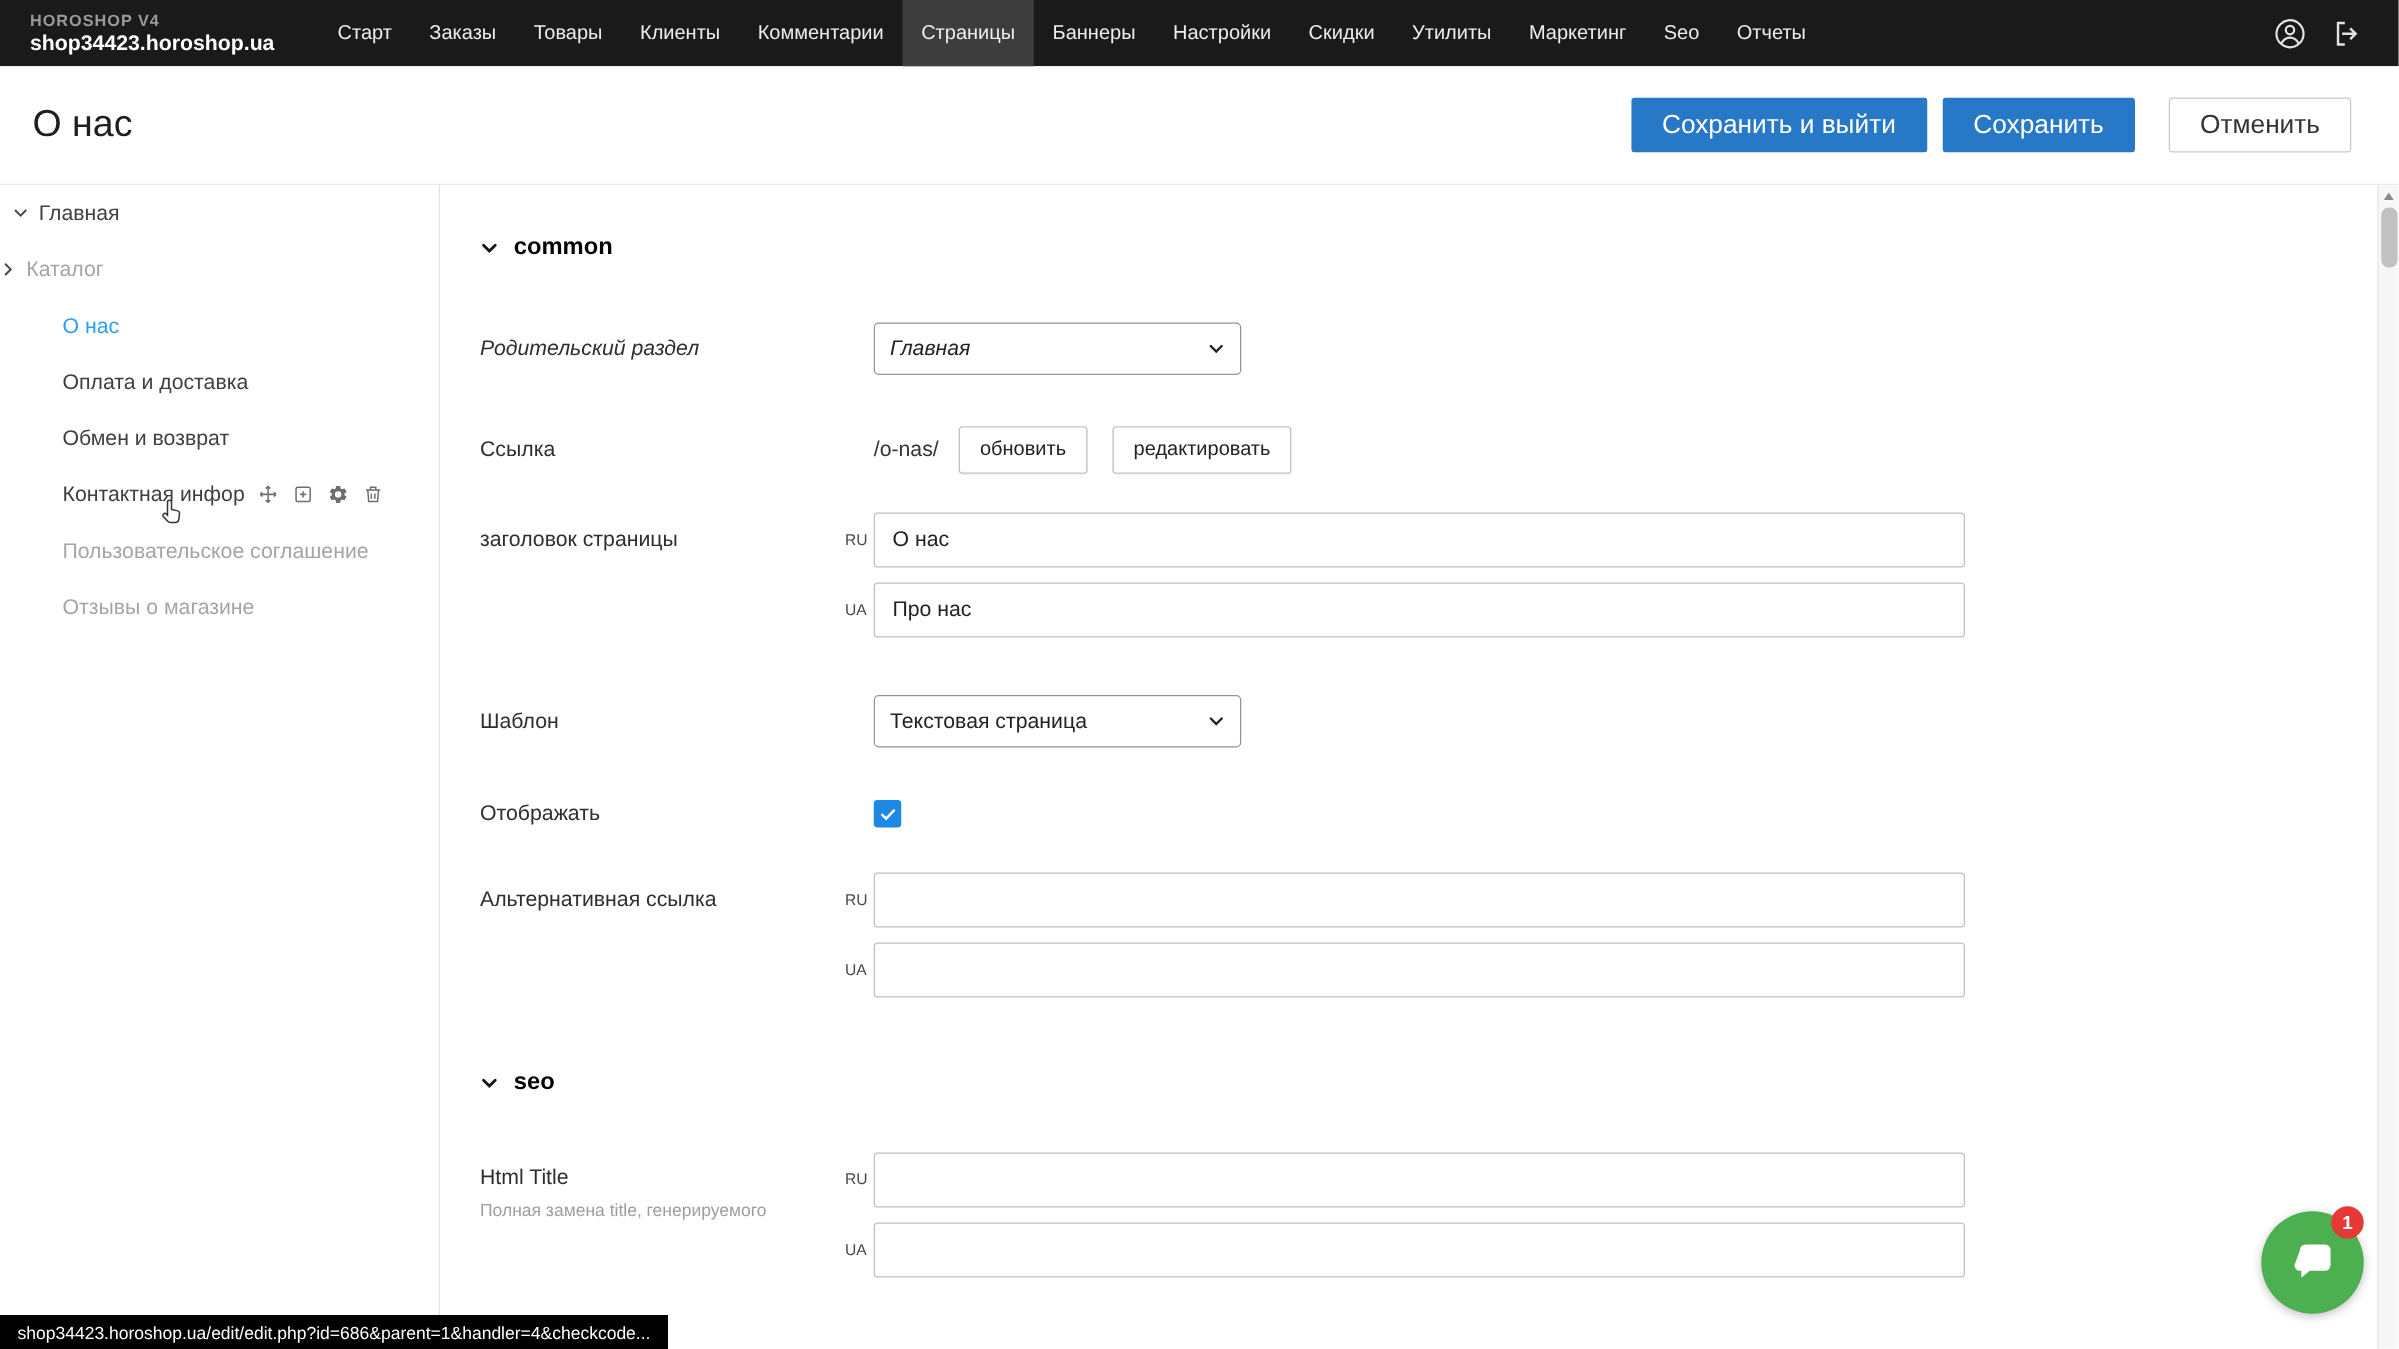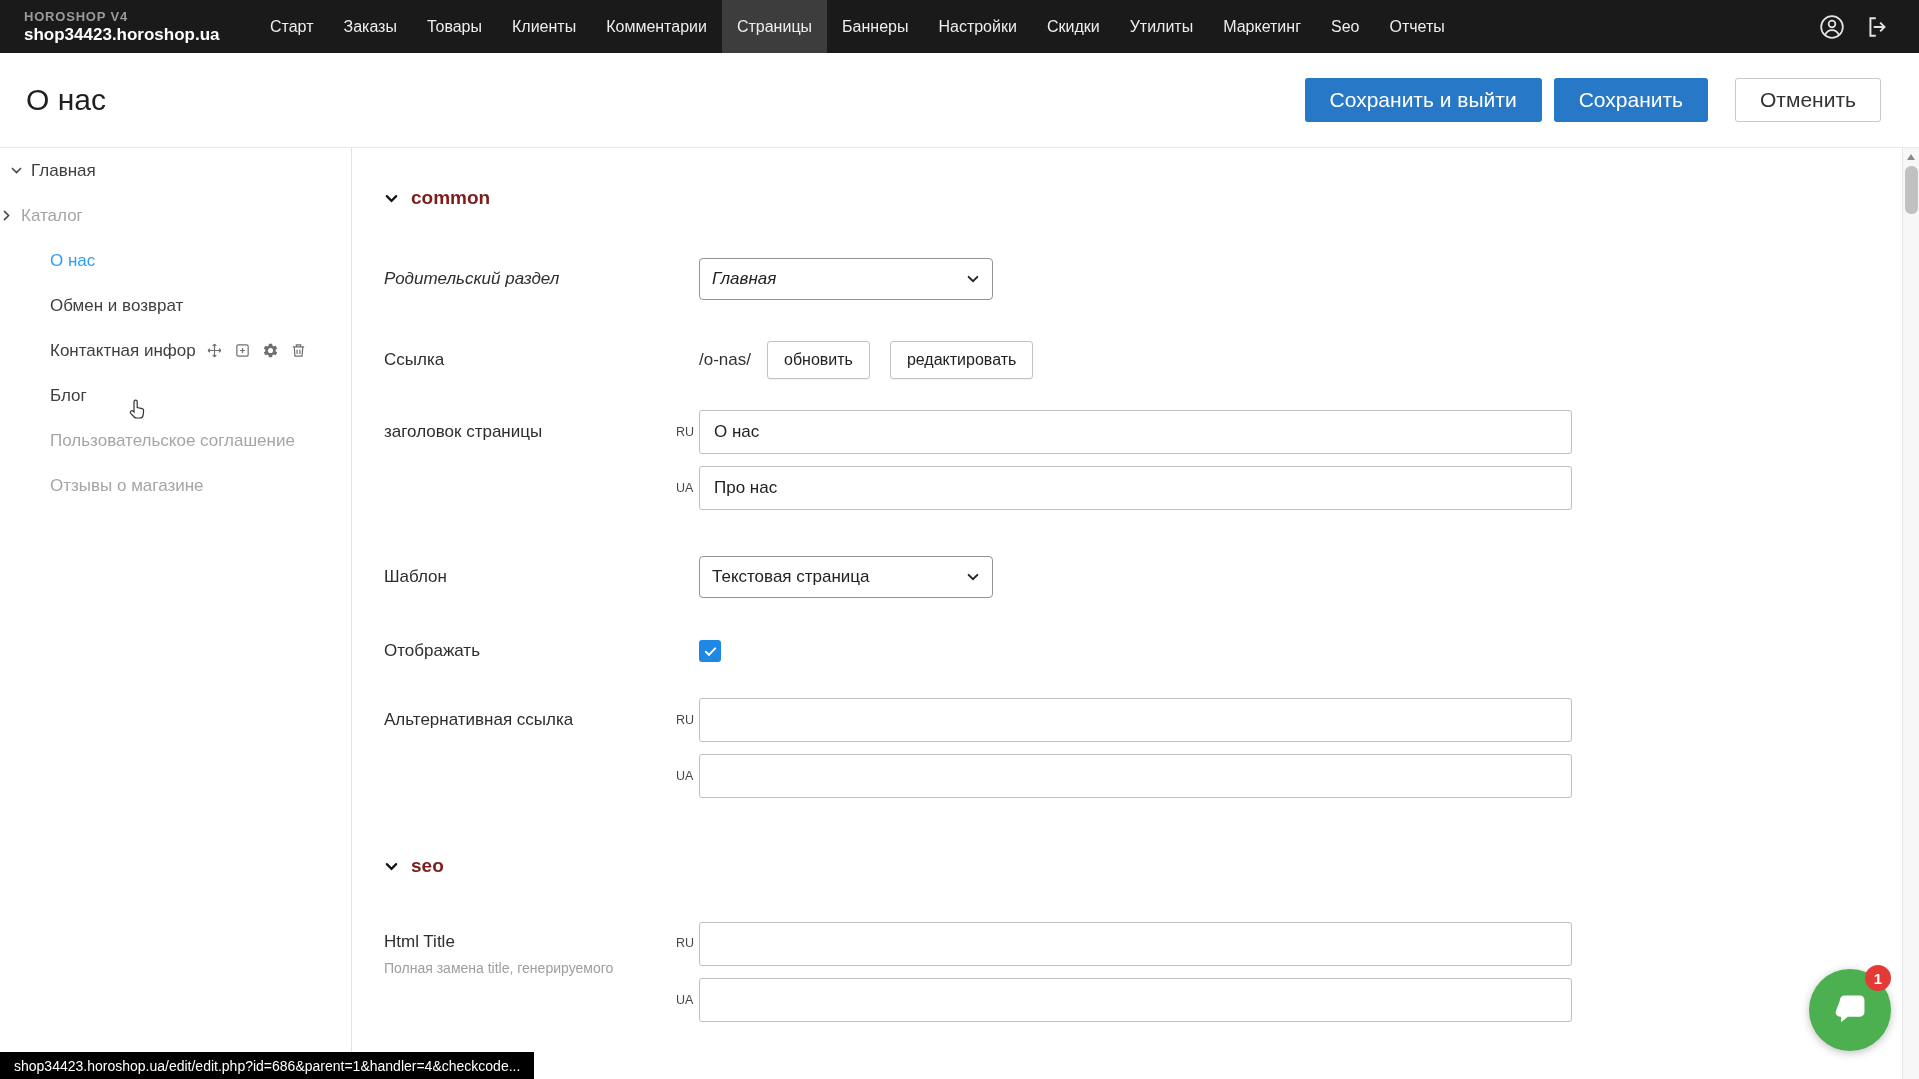--- a/index.html
+++ b/index.html
@@ -39,21 +39,21 @@
   .pl-child { padding-left: 50px; }
   .pl-child-chev { }
   .muted { color: #a5a5a5; }
   .selected { color: #2e9df4; }
   .row-icons { display: flex; align-items: center; gap: 11px; margin-left: 10px; color: #6f6f6f; }
   .row-icons span { display: flex; cursor: pointer; }
   .cursor-hand { position: absolute; left: 125px; top: 249px; pointer-events: none; }
 
   
   .content { flex: 1; position: relative; overflow: hidden; padding-left: 32px; background: #fff; }
-  .section-hdr { margin-top: 30px; height: 40px; display: flex; align-items: center; gap: 12px; font-size: 19px; font-weight: bold; color: #7f1d1d; cursor: pointer; }
+  .section-hdr { margin-top: 30px; height: 40px; display: flex; align-items: center; gap: 12px; font-size: 19px; font-weight: bold; color: #000000; cursor: pointer; }
   .form-row { display: flex; align-items: center; }
   .field-label { width: 292px; flex-shrink: 0; font-size: 17px; color: #2e2e2e; }
   .lang-badge, .badge-spacer { width: 23px; flex-shrink: 0; font-size: 12.5px; color: #474747; }
   .text-input { width: 873px; height: 44px; border: 1px solid #c0c0c0; border-radius: 3px; font-family: inherit; font-size: 17px; padding: 0 14px; color: #222; background: #fff; }
   .select { width: 294px; height: 42px; border: 1px solid #949494; border-radius: 4px; display: flex; align-items: center; padding: 0 12px; font-size: 17px; color: #222; cursor: pointer; background: #fff; }
   .select .sel-chev { margin-left: auto; display: flex; color: #222; }
   .link-path { font-size: 17px; color: #333; margin-right: 16px; }
   .btn-small { font-family: inherit; font-size: 16px; background: #fff; border: 1px solid #c3c3c3; border-radius: 3px; padding: 9px 16px; margin-right: 20px; color: #222; cursor: pointer; box-shadow: 0 1px 1px rgba(0,0,0,.06); }
   .checkbox { width: 22px; height: 22px; border: 2px solid #4c4c4c; border-radius: 3px; display: flex; align-items: center; justify-content: center; cursor: pointer; background: #fff; }
   .checkbox .check { display: none; }
@@ -146,20 +146,23 @@
         <svg width="13" height="13" viewBox="0 0 16 16">
             <path d="M5.5 3l5 5-5 5" fill="none" stroke="currentColor" stroke-width="2" stroke-linecap="round"></path>
           </svg>
       </span>
       <span>Каталог</span>
     </div>
     <div class="tree-row pl-child selected">
       <span>О нас</span>
     </div>
     <div class="tree-row pl-child">
+      <span>Оплата и доставка</span>
+    </div>
+    <div class="tree-row pl-child">
       <span>Обмен и возврат</span>
     </div>
     <div class="tree-row pl-child">
       <span>Контактная инфор</span>
       <span class="row-icons">
         <span>
           <svg width="17" height="17" viewBox="0 0 24 24" fill="none" stroke="currentColor" stroke-width="1.7">
               <path d="M12 3v18M3 12h18M12 3l-2.5 2.5M12 3l2.5 2.5M12 21l-2.5-2.5M12 21l2.5-2.5M3 12l2.5-2.5M3 12l2.5 2.5M21 12l-2.5-2.5M21 12l-2.5 2.5"></path>
             </svg>
         </span>
@@ -173,23 +176,20 @@
           <svg width="17" height="17" viewBox="0 0 24 24" fill="currentColor">
               <path d="M19.14 12.94c.04-.3.06-.61.06-.94s-.02-.64-.07-.94l2.03-1.58a.49.49 0 00.12-.61l-1.92-3.32a.49.49 0 00-.59-.22l-2.39.96c-.5-.38-1.03-.7-1.62-.94l-.36-2.54a.48.48 0 00-.48-.41h-3.84c-.24 0-.43.17-.47.41l-.36 2.54c-.59.24-1.13.57-1.62.94l-2.39-.96a.49.49 0 00-.59.22L2.74 8.87a.49.49 0 00.12.61l2.03 1.58c-.05.3-.09.63-.09.94s.02.64.07.94l-2.03 1.58a.49.49 0 00-.12.61l1.92 3.32c.12.22.37.29.59.22l2.39-.96c.5.38 1.03.7 1.62.94l.36 2.54c.05.24.24.41.48.41h3.84c.24 0 .44-.17.47-.41l.36-2.54c.59-.24 1.13-.56 1.62-.94l2.39.96c.22.08.47 0 .59-.22l1.92-3.32a.49.49 0 00-.12-.61l-2.01-1.58zM12 15.6a3.6 3.6 0 110-7.2 3.6 3.6 0 010 7.2z"></path>
             </svg>
         </span>
         <span>
           <svg width="17" height="17" viewBox="0 0 24 24" fill="none" stroke="currentColor" stroke-width="1.7">
               <path d="M4 7h16M10 11v6M14 11v6M6 7l1 13h10l1-13M9 7V4h6v3"></path>
             </svg>
         </span>
       </span>
-    </div>
-    <div class="tree-row pl-child">
-      <span>Блог</span>
     </div>
     <div class="tree-row pl-child muted">
       <span>Пользовательское соглашение</span>
     </div>
     <div class="tree-row pl-child muted">
       <span>Отзывы о магазине</span>
     </div>
     <span class="cursor-hand">
       <svg width="24" height="26" viewBox="0 0 24 26">
           <path d="M9 12V4.8a1.6 1.6 0 013.2 0v5.7l5 1.2c.9.2 1.5 1.1 1.4 2l-.5 4.4a3.2 3.2 0 01-3.2 2.9h-3.4a3.2 3.2 0 01-2.3-1l-3.5-3.7a1.6 1.6 0 012.3-2.2l1 1z" fill="#fff" stroke="#333" stroke-width="1.2"></path>

